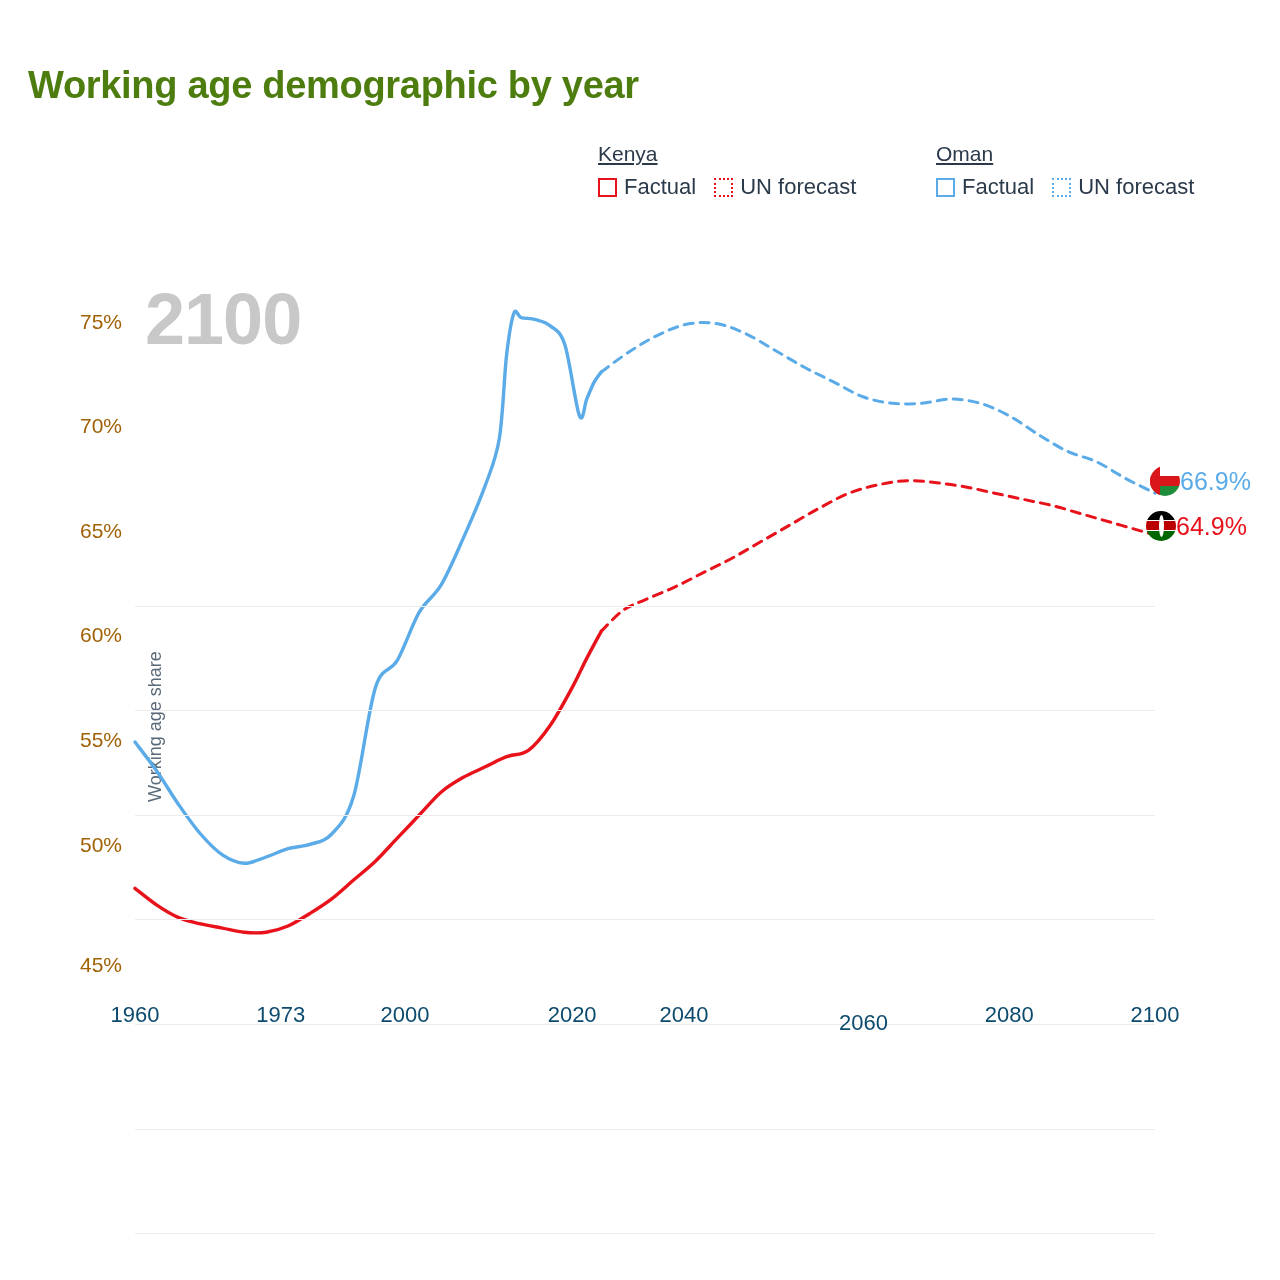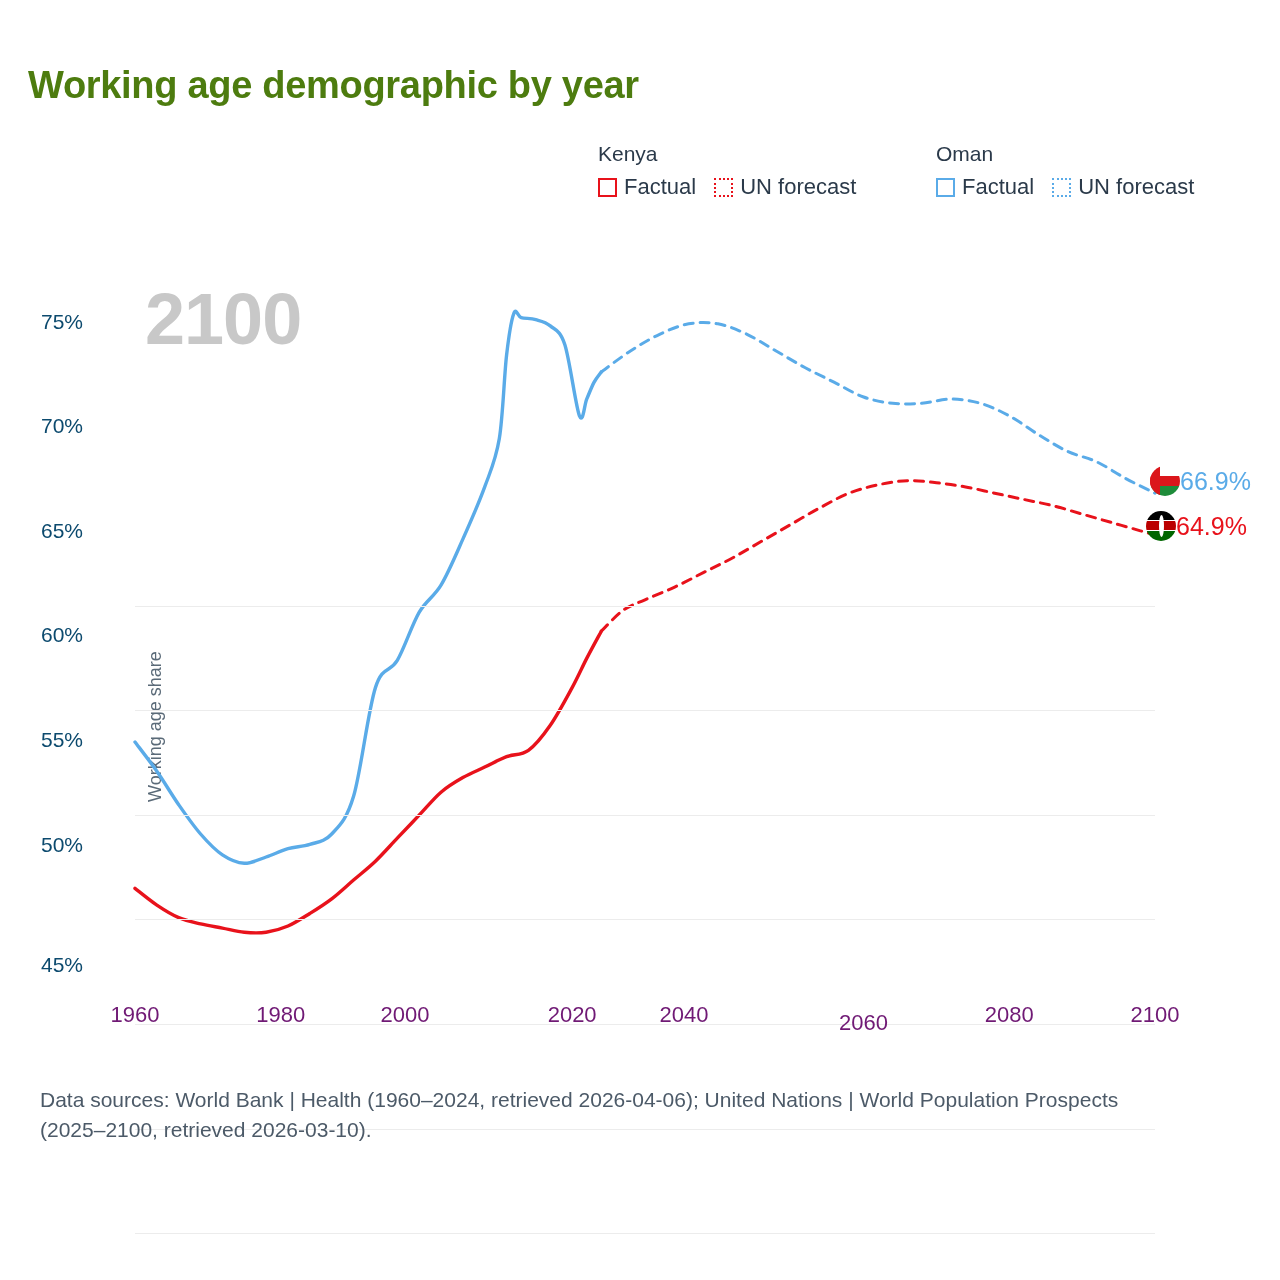--- a/index.html
+++ b/index.html
@@ -41,20 +41,21 @@
     position: absolute;
     top: 0;
   }
   .legend-group.kenya { left: 0; }
   .legend-group.oman { left: 338px; }
   .legend-country {
     font-size: 21px;
     color: #2b3a4a;
     margin-bottom: 8px;
     white-space: nowrap;
+    text-decoration: underline;
   }
   .legend-items {
     display: flex;
     align-items: center;
     gap: 18px;
   }
   .legend-item {
     display: flex;
     align-items: center;
     gap: 7px;
@@ -96,29 +97,29 @@
     position: absolute;
     left: 0;
     width: 1020px;
     height: 1px;
     background: #ececec;
   }
   .ytick {
     position: absolute;
     right: 1158px;
     font-size: 21px;
-    color: #0c4a6e;
-    text-align: center;
+    color: #a16207;
+    text-align: right;
     width: 120px;
   }
   .xtick {
     position: absolute;
     top: 1002px;
     font-size: 22px;
-    color: #701a75;
+    color: #0c4a6e;
     width: 120px;
     text-align: center;
   }
   .ylabel {
     position: absolute;
     left: 10px;
     top: 520px;
     font-size: 18px;
     color: #5a6a78;
     transform: rotate(-90deg);
@@ -257,31 +258,30 @@
   <div class="endpoint oman">
     <span class="flag om"></span>
     <span class="val">66.9%</span>
   </div>
   <div class="endpoint kenya">
     <span class="flag ke"></span>
     <span class="val">64.9%</span>
   </div>
 
   <div class="footer">
-    <p class="src">Data sources: World Bank | Health (1960–2024, retrieved 2026-04-06); United Nations | World Population Prospects (2025–2100, retrieved 2026-03-10).</p>
   </div>
 
 <div class="ytick" style="top: 937.091px; margin-top: 16px;">45%</div>
     <div class="ytick" style="top: 832.545px;">50%</div>
     <div class="ytick" style="top: 728px;">55%</div>
     <div class="ytick" style="top: 623.455px;">60%</div>
     <div class="ytick" style="top: 518.909px;">65%</div>
     <div class="ytick" style="top: 414.364px;">70%</div>
     <div class="ytick" style="top: 309.818px;">75%</div>
     <div class="xtick" style="left: 75px;">1960</div>
-    <div class="xtick" style="left: 220.714px;">1980</div>
+    <div class="xtick" style="left: 220.714px;">1973</div>
     <div class="xtick" style="left: 345px;">2000</div>
     <div class="xtick" style="left: 512.143px;">2020</div>
     <div class="xtick" style="left: 624px;">2040</div>
     <div class="xtick" style="left: 803.571px; margin-top: 8px;">2060</div>
     <div class="xtick" style="left: 949.286px;">2080</div>
     <div class="xtick" style="left: 1095px;">2100</div>
   </div>
 
 </body></html>

